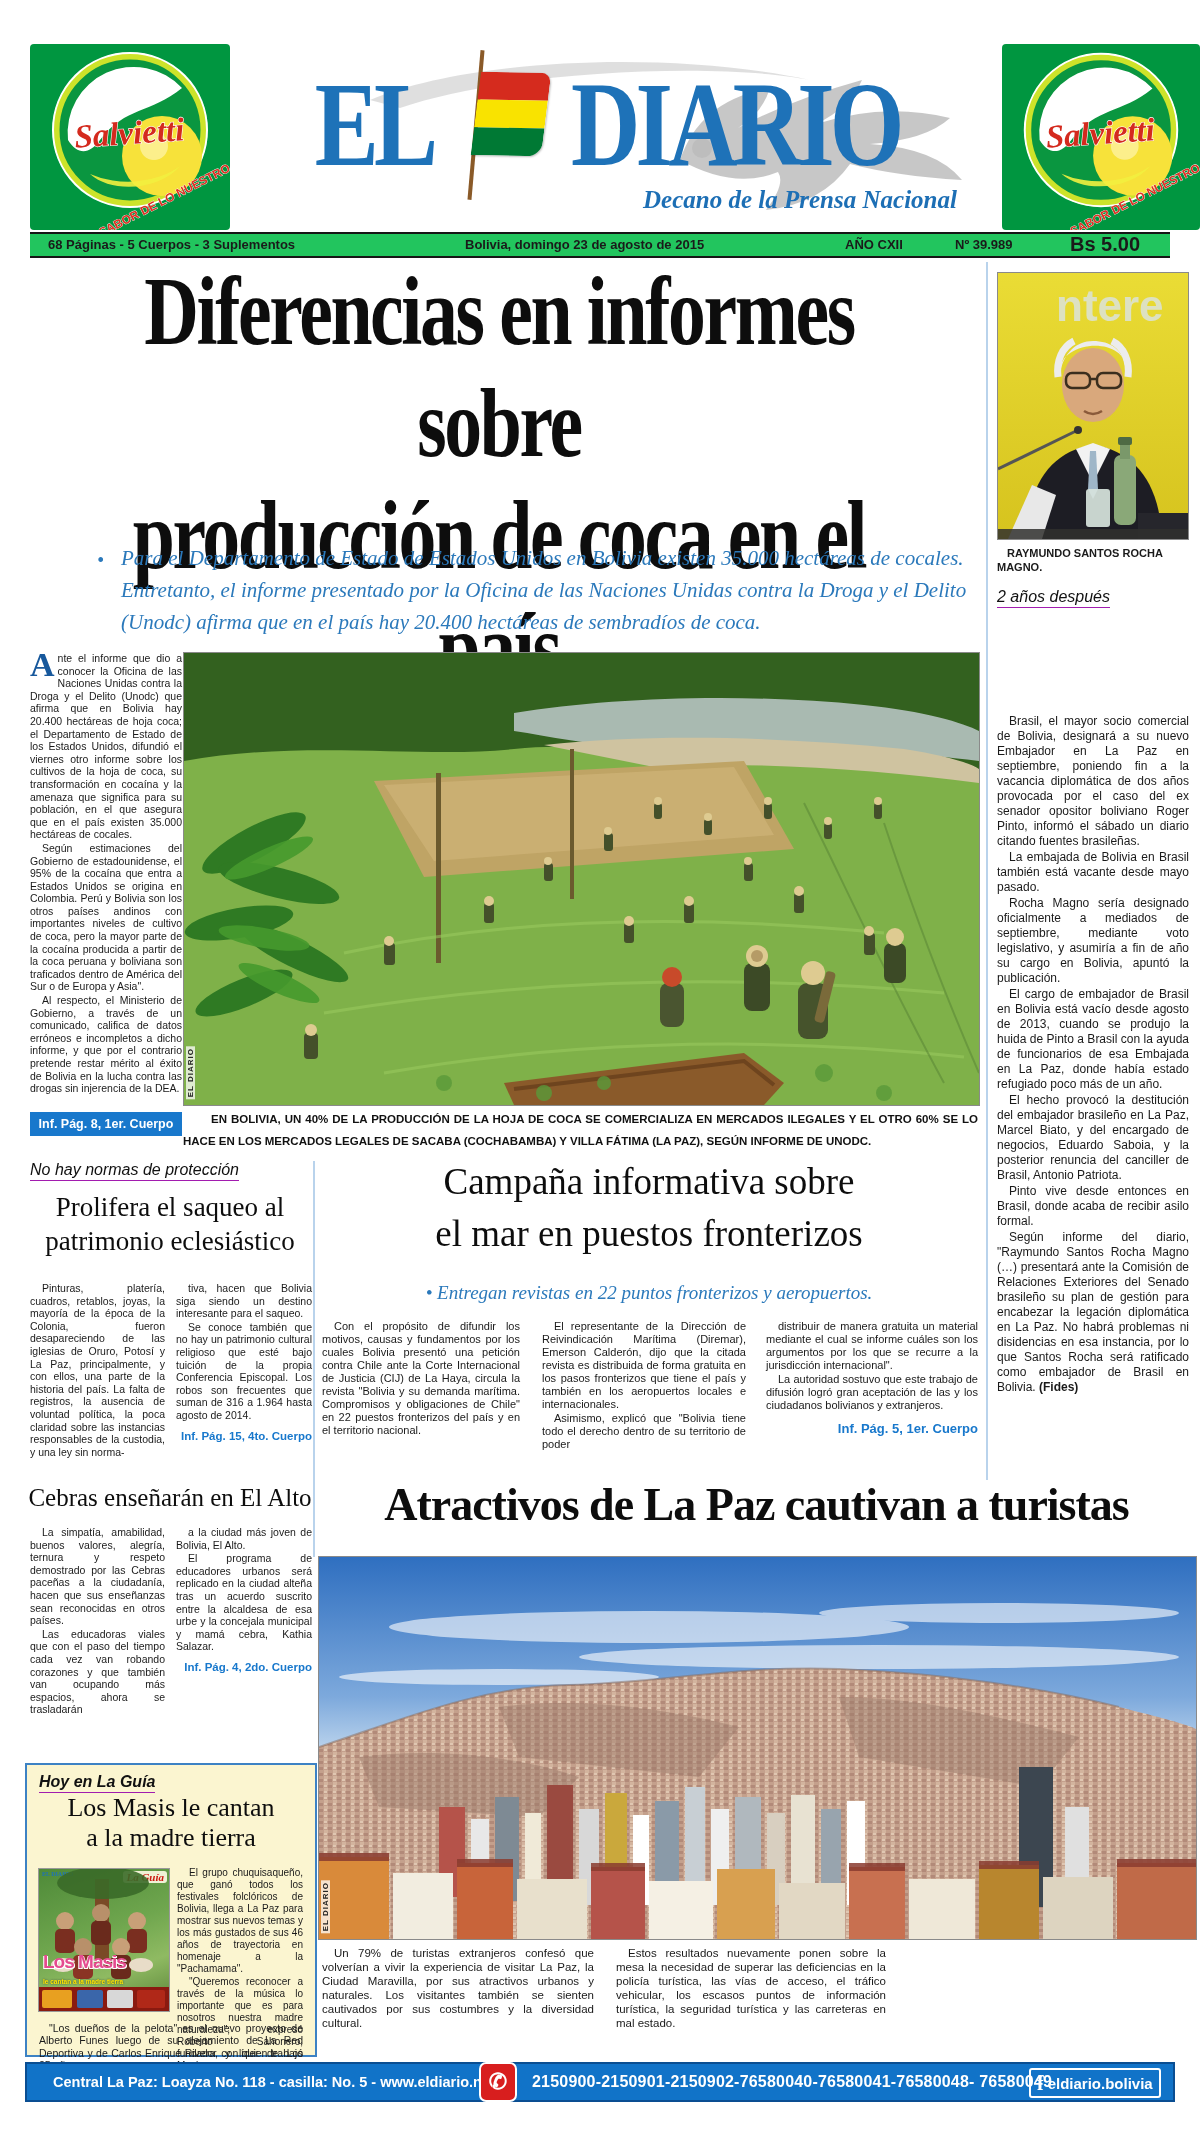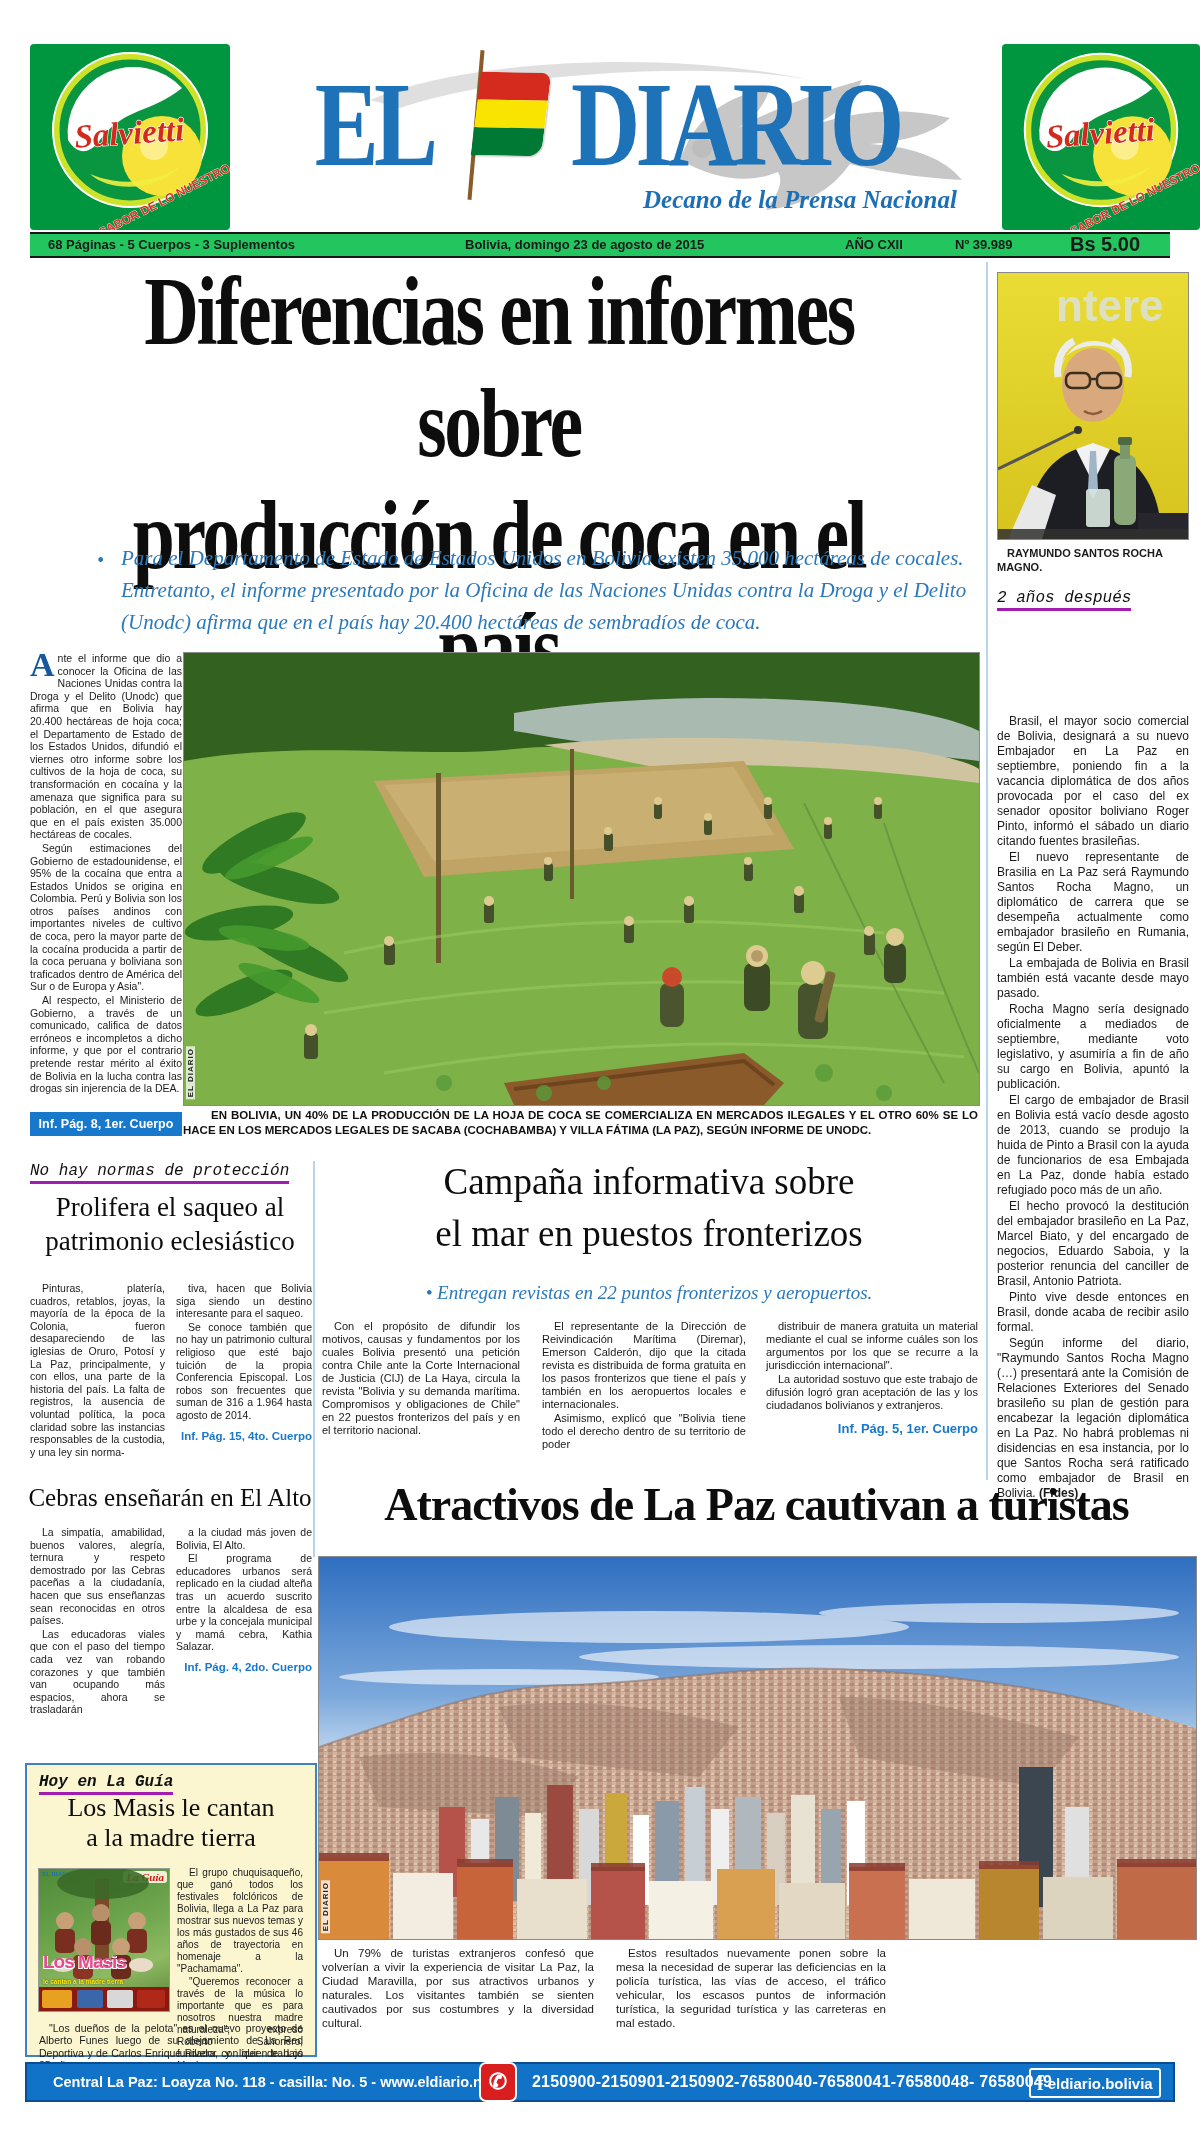--- a/index.html
+++ b/index.html
@@ -45,28 +45,28 @@
            line-height:26px;color:#17589c;margin:0 3px 0 0;}
   .leadcol p:first-child{text-indent:0;}
   .refbox{left:30px;top:1112px;width:152px;height:24px;background:#1878cc;color:#fff;
           font-weight:bold;font-size:12.5px;text-align:center;line-height:24px;}
   .refblue{color:#1878cc;font-weight:bold;font-size:11.5px;text-align:right;margin-top:8px;text-indent:0;}
 
   .photoframe{border:1px solid #8a8a8a;overflow:hidden;background:#7fb149;}
   .vcred{position:absolute;font-size:8px;letter-spacing:1px;color:#222;
          writing-mode:vertical-rl;transform:rotate(180deg);background:rgba(255,255,255,.75);
          padding:2px 0;font-weight:bold;}
-  .caption{left:183px;top:1108px;width:795px;font-weight:bold;font-size:11.5px;line-height:15px;
+  .caption{left:183px;top:1108px;width:795px;font-weight:bold;font-size:11.5px;line-height:22px;
            text-align:justify;text-indent:28px;color:#111;}
 
   
   .vdiv{background:#b9d3ec;width:2px;}
   .sb-cap{left:997px;top:546px;width:190px;font-weight:bold;font-size:11px;line-height:14px;text-indent:10px;}
-  .kicker{font-family:Liberation Mono, monospace;font-style:italic;font-size:16px;color:#111;
-          border-bottom:3px solid #a21caf;display:inline-block;padding-bottom:1px;}
+  .kicker{font-family:Liberation Sans, sans-serif;font-style:italic;font-size:16px;color:#111;
+          border-bottom:1px solid #a21caf;display:inline-block;padding-bottom:1px;}
   .sb-h{left:997px;top:614px;width:190px;text-align:center;font-family:"Liberation Serif",serif;
         font-size:25px;line-height:30px;color:#0d0d0d;}
   .sb-body{left:997px;top:714px;width:192px;font-size:12px;line-height:15px;}
 
   
   .serif-h{font-family:"Liberation Serif",serif;color:#0d0d0d;text-align:center;}
   .smallcol{font-size:10.5px;line-height:12.6px;}
   .midcol{font-size:11px;line-height:13px;}
   .bigcol{font-size:11.5px;line-height:14px;}
   .bodytxt p + p{margin-top:1px;}
@@ -321,21 +321,20 @@
 
   <div class="abs sb-cap">RAYMUNDO SANTOS ROCHA MAGNO.</div>
 
   <div class="abs" style="left:997px;top:588px;">
     <span class="kicker">2 años después</span>
   </div>
 
 
   <div class="abs bodytxt sb-body">
     <p>Brasil, el mayor socio comercial de Bolivia, designará a su nuevo Embajador en La Paz en septiembre, poniendo fin a la vacancia diplomática de dos años provocada por el caso del ex senador opositor boliviano Roger Pinto, informó el sábado un diario citando fuentes brasileñas.</p>
-    <p>El nuevo representante de Brasilia en La Paz será Raymundo Santos Rocha Magno, un diplomático de carrera que se desempeña actualmente como embajador brasileño en Rumania, según El Deber.</p>
     <p>La embajada de Bolivia en Brasil también está vacante desde mayo pasado.</p>
     <p>Rocha Magno sería designado oficialmente a mediados de septiembre, mediante voto legislativo, y asumiría a fin de año su cargo en Bolivia, apuntó la publicación.</p>
     <p>El cargo de embajador de Brasil en Bolivia está vacío desde agosto de 2013, cuando se produjo la huida de Pinto a Brasil con la ayuda de funcionarios de esa Embajada en La Paz, donde había estado refugiado poco más de un año.</p>
     <p>El hecho provocó la destitución del embajador brasileño en La Paz, Marcel Biato, y del encargado de negocios, Eduardo Saboia, y la posterior renuncia del canciller de Brasil, Antonio Patriota.</p>
     <p>Pinto vive desde entonces en Brasil, donde acaba de recibir asilo formal.</p>
     <p><span>Según informe del diario, "Raymundo Santos Rocha Magno (…) presentará ante la Comisión de Relaciones Exteriores del Senado brasileño su plan de gestión para encabezar la legación diplomática en La Paz. No habrá problemas ni disidencias en esa instancia, por lo que Santos Rocha será ratificado como embajador de Brasil en Bolivia.</span> <b>(Fides)</b></p>
   </div>
 
   <div class="abs" style="left:30px;top:1161px;">
     <span class="kicker">No hay normas de protección</span>

